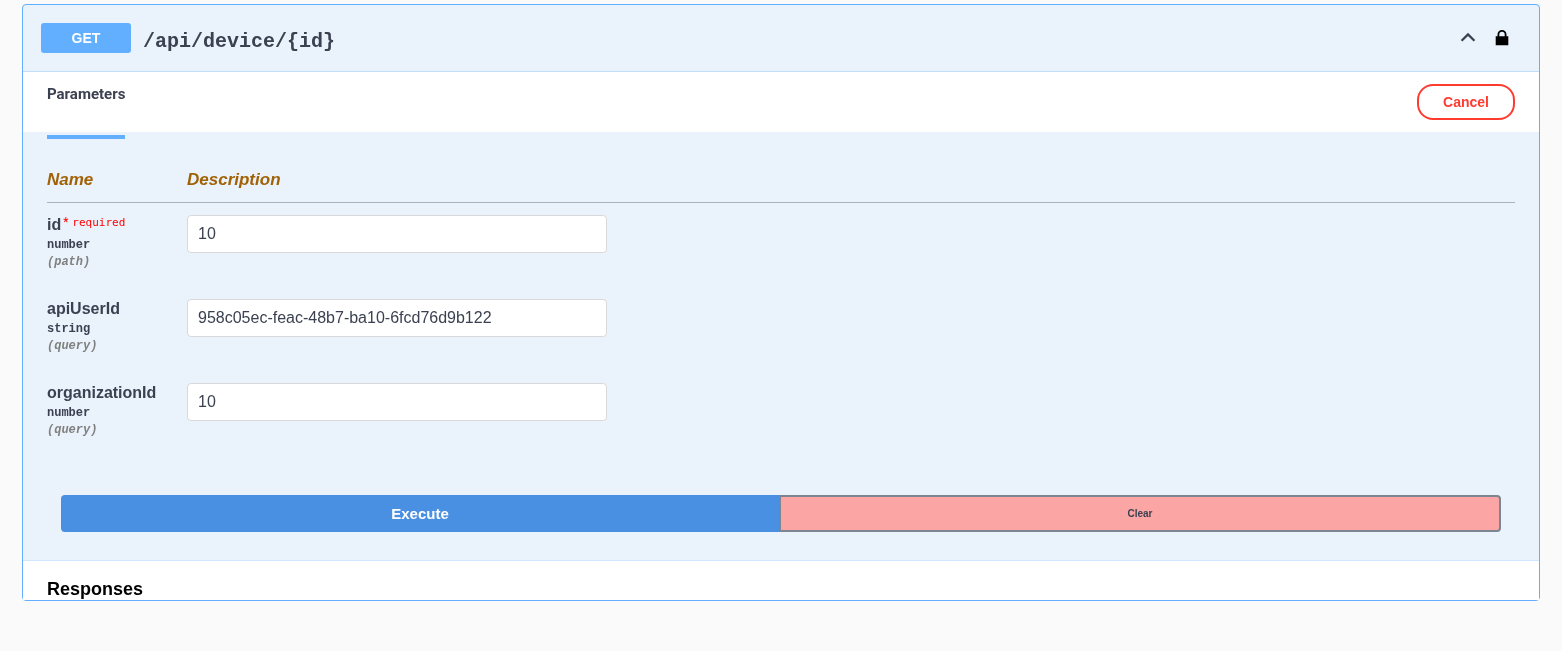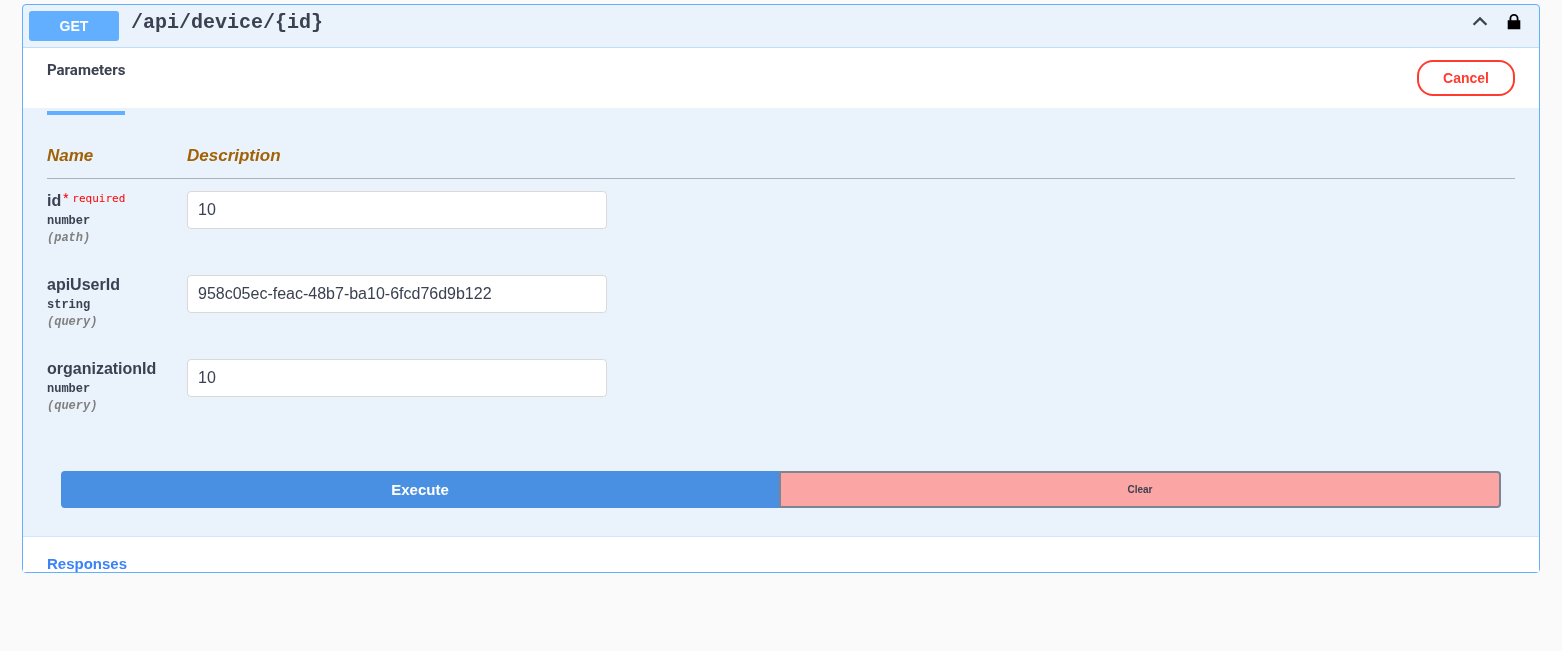--- a/index.html
+++ b/index.html
@@ -9,22 +9,22 @@
     padding: 4px;
   }
   .opblock {
     border: 1px solid #61affe;
     border-radius: 4px;
     background: #eaf3fb;
     margin: 0 18px;
   }
   .opblock-summary {
     display: flex;
-    align-items: flex-start;
-    padding: 6px;
+    align-items: flex-end;
+    padding: 18px;
     cursor: pointer;
   }
   .method-badge {
     background: #61affe;
     color: #fff;
     font-weight: 700;
     font-size: 14px;
     padding: 7px 0;
     width: 90px;
     text-align: center;
@@ -163,23 +163,23 @@
     border-bottom-right-radius: 4px;
     cursor: pointer;
     font-family: sans-serif;
   }
   .responses-wrap {
     background: #fff;
     border-top: 1px solid rgba(97,175,254,0.3);
     padding: 18px 24px 0;
   }
   .responses-title {
-    font-size: 15px;
-    font-weight: 700;
-    color: #3b82f6;
+    font-size: 18px;
+    font-weight: 700;
+    color: #000000;
     font-family: sans-serif;
   }
 </style>
 </head>
 <body>
 
 <div class="opblock">
 
   <div class="opblock-summary">
     <span class="method-badge">GET</span>

